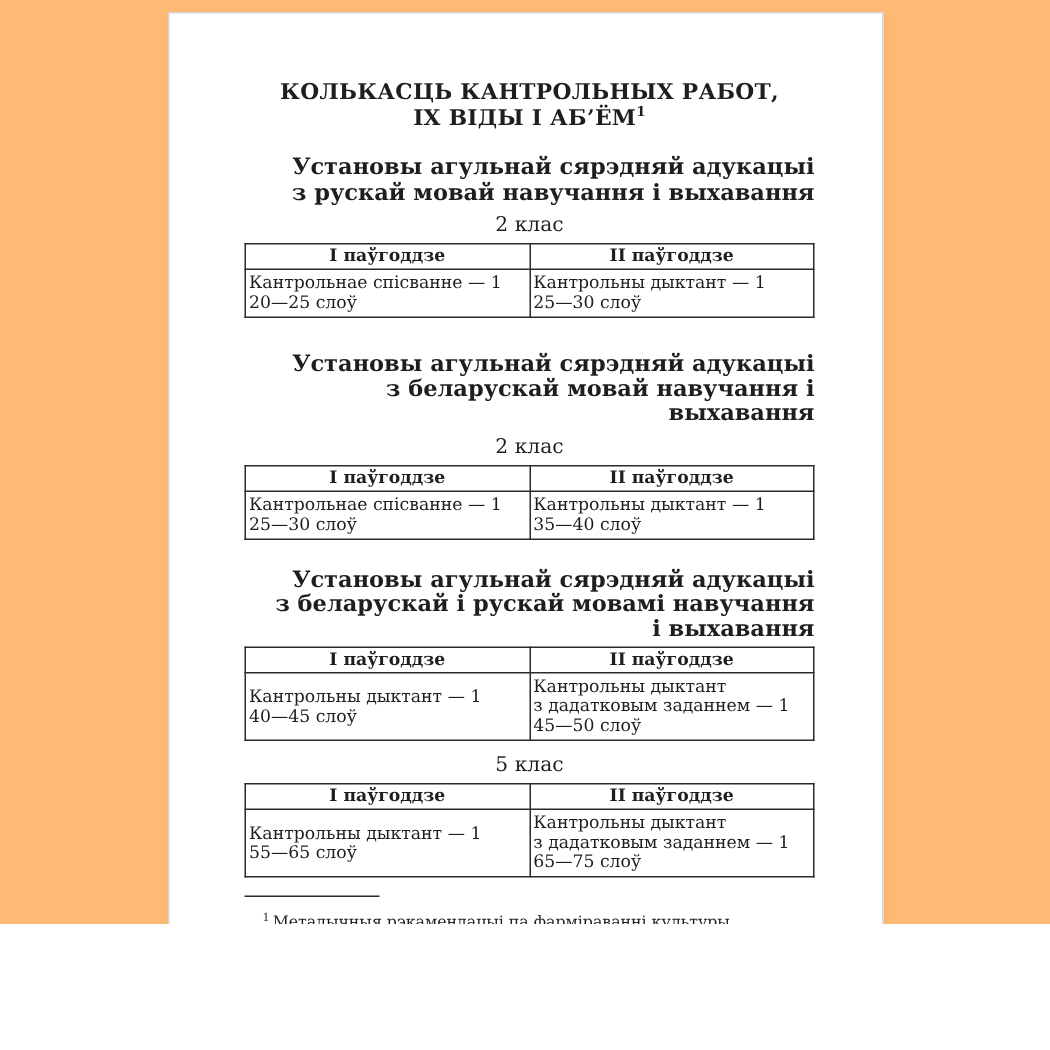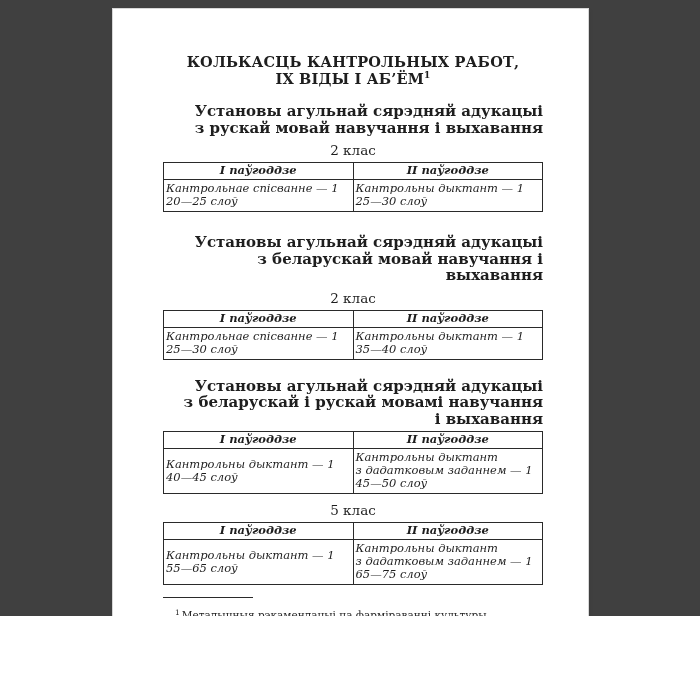--- a/index.html
+++ b/index.html
@@ -8,21 +8,21 @@
     width: 700px;
     height: 700px;
     background: #ffffff;
     font-family: "DejaVu Serif", "Liberation Serif", serif;
     color: #1e1e1e;
   }
   .canvas {
     position: relative;
     width: 700px;
     height: 616px;
-    background: #404040;
+    background: #fdba74;
     overflow: hidden;
   }
   .page {
     position: absolute;
     left: 112px;
     top: 8px;
     width: 477px;
     height: 683px;
     box-sizing: border-box;
     background: #ffffff;
@@ -67,21 +67,20 @@
     margin-top: 4px;
     border: 1.5px solid #2a2a2a;
     table-layout: fixed;
   }
   table.semester-table th,
   table.semester-table td {
     width: 50%;
     border: 1.2px solid #2a2a2a;
     vertical-align: middle;
     white-space: pre-line;
-    font-style: italic;
   }
   table.semester-table th {
     font-size: 11.5px;
     line-height: 13px;
     font-weight: bold;
     padding: 1px 2px 2px 2px;
   }
   table.semester-table td {
     font-size: 11.5px;
     line-height: 13px;

